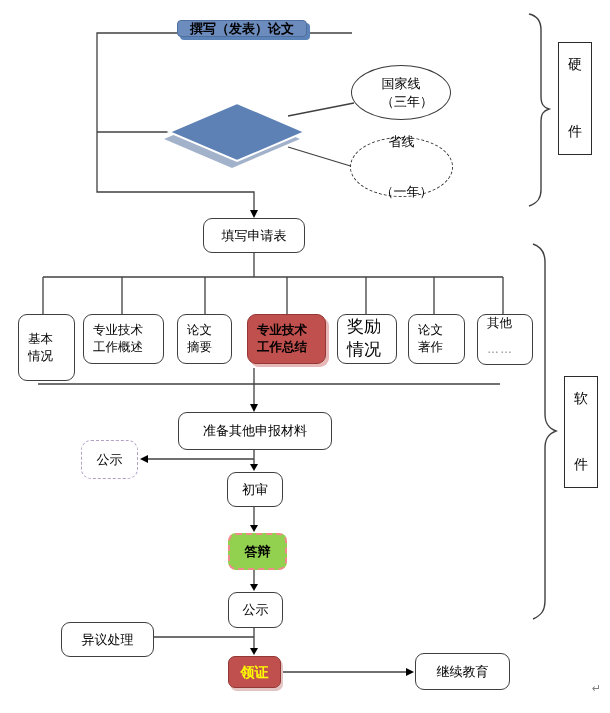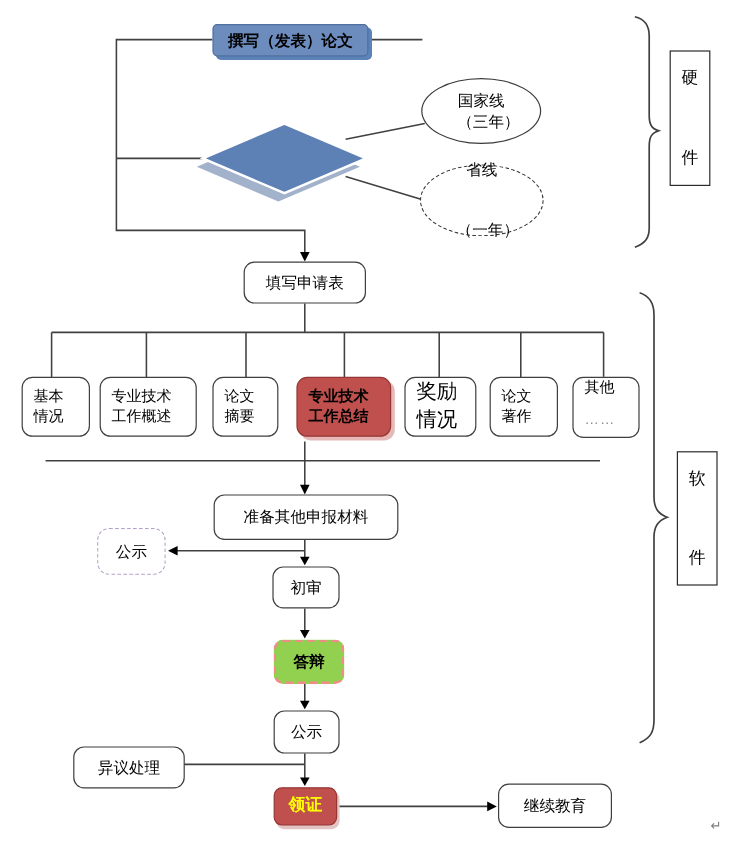--- a/index.html
+++ b/index.html
@@ -12,21 +12,21 @@
         box-sizing:border-box;font-size:13px;line-height:1.35;text-align:center;}
   .rounded{background:#fff;border:1.5px solid #3f3f3f;border-radius:9px;}
   .ellipse{background:#fff;border:1.5px solid #3a3a3a;border-radius:50%;}
   .ellipse.dashed{border-style:dashed;gap:32px;}
   .blue-box{background:#6d8cbe;border:1.5px solid #4f6f9f;border-radius:4px;
             box-shadow:3px 3px 0 #5c83b8;font-weight:bold;}
   .red-box{background:#c0504d;border:1.5px solid #943634;border-radius:9px;
            box-shadow:3px 3px 0 #e6b9b8;font-weight:bold;}
   .green-box{background:#92d050;border:2px dashed #ef8b88;border-radius:8px;font-weight:bold;}
   .cert-box{background:#c0504d;border:1.5px solid #943634;border-radius:7px;
-            box-shadow:2px 3px 0 #e2c4c3;font-weight:bold;color:#ffff00;font-size:14px;font-family:Liberation Mono, monospace;}
+            box-shadow:2px 3px 0 #e2c4c3;font-weight:bold;color:#ffff00;font-size:14px;}
   .purple-dash{background:#fff;border:1.6px dashed #b2a1c7;border-radius:10px;}
   .left-align{align-items:flex-start;text-align:left;padding-left:9px;}
   .brace-label{position:absolute;box-sizing:border-box;border:1px solid #2b2b2b;background:#fff;
                display:flex;flex-direction:column;justify-content:space-between;align-items:center;
                font-size:14px;padding:13px 0;}
   .dots{color:#8c8c8c;letter-spacing:1px;font-size:12px;line-height:0.8;}
   .pmark{position:absolute;color:#808080;font-size:11px;}
 </style>
 </head>
 <body>
@@ -72,41 +72,41 @@
     <polygon fill="#000" stroke="none" points="250,648 258,648 254,655"></polygon>
     <path d="M254,637 L145,637"></path>
     <polygon fill="#000" stroke="none" points="147,633 147,641 139,637"></polygon>
     <path d="M281,672 L408,672"></path>
     <polygon fill="#000" stroke="none" points="406,668 406,676 414,672"></polygon>
 
     <path stroke-width="1.4" d="M529,14 C538,16 541,22 541,30 L541,96 C541,104 543,107 549,109 C543,111 541,114 541,122 L541,190 C541,198 538,203 529,206"></path>
     <path stroke-width="1.4" d="M533,244 C542,247 545,253 545,262 L545,414 C545,423 548,428 556,431 C548,434 545,439 545,448 L545,600 C545,610 542,615 533,619"></path>
   </svg>
 
-  <div class="node blue-box" style="left:177px;top:20px;width:130px;height:27px;">
+  <div class="node blue-box" style="left:177px;top:20px;width:130px;height:17px;">
     <span>撰写（发表）论文</span>
   </div>
 
 
   <div class="node ellipse" style="left:351px;top:65px;width:100px;height:55px;">
     <span>国家线</span>
     <span style="padding-left:12px;">（三年）</span>
   </div>
 
   <div class="node ellipse dashed" style="left:350px;top:137px;width:103px;height:60px;">
     <span>省线</span>
     <span style="padding-left:10px;">（一年）</span>
   </div>
 
 
   <div class="node rounded" style="left:203px;top:218px;width:102px;height:35px;">
     <span>填写申请表</span>
   </div>
 
-  <div class="node rounded left-align" style="left:18px;top:314px;width:57px;height:50px;font-size:12.5px;">
+  <div class="node rounded left-align" style="left:18px;top:314px;width:57px;height:67px;font-size:12.5px;">
     <span>基本</span>
     <span>情况</span>
   </div>
   <div class="node rounded left-align" style="left:83px;top:314px;width:81px;height:50px;font-size:12.5px;">
     <span>专业技术</span>
     <span>工作概述</span>
   </div>
   <div class="node rounded left-align" style="left:177px;top:314px;width:55px;height:50px;font-size:12.5px;">
     <span>论文</span>
     <span>摘要</span>

